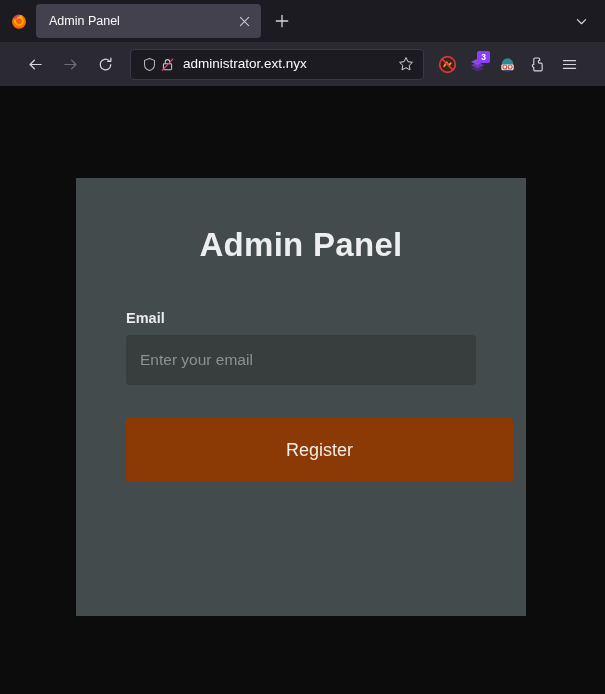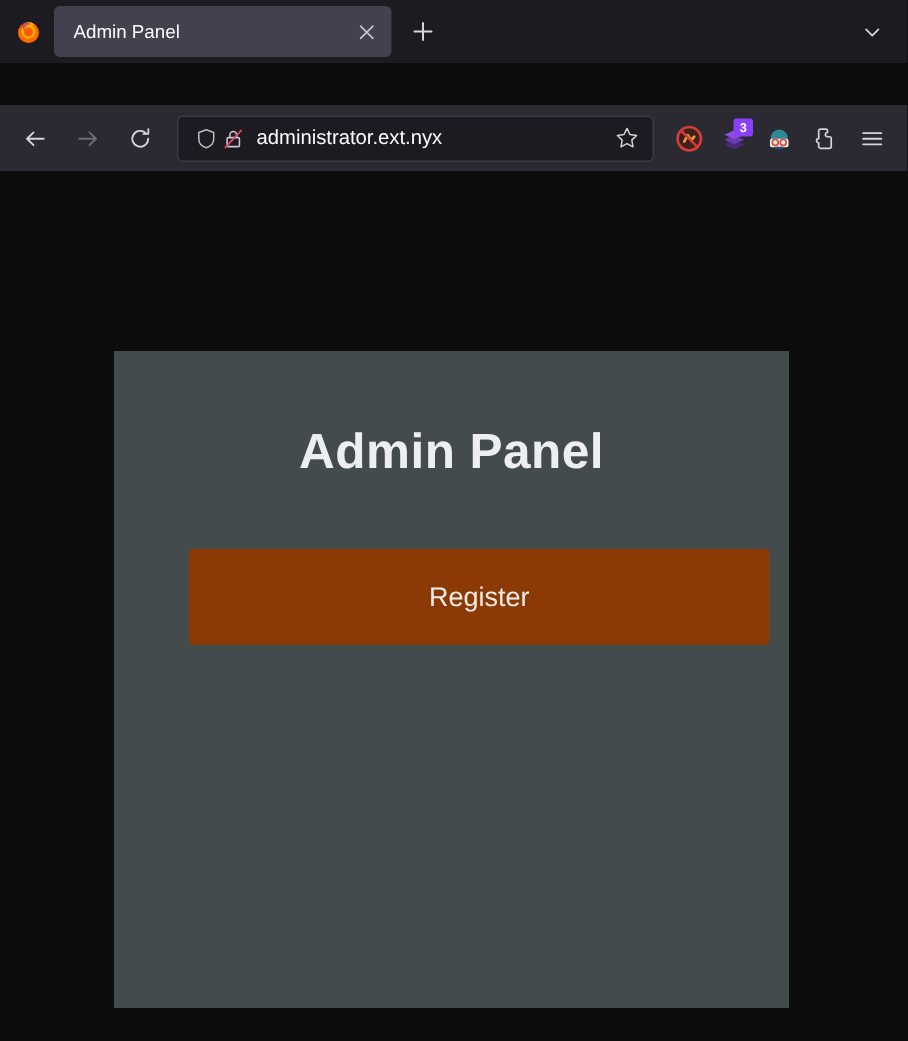--- a/index.html
+++ b/index.html
@@ -6,21 +6,21 @@
 
   html, body {
     width: 605px;
     height: 694px;
     overflow: hidden;
     background: #0c0c0d;
     font-family: "Liberation Sans", sans-serif;
   }
 
   
-  .browser { width: 605px; height: 694px; display: flex; flex-direction: column; gap: 28px; }
+  .browser { width: 605px; height: 694px; display: flex; flex-direction: column; }
 
   .tabstrip {
     height: 42px;
     background: #1c1b22;
     display: flex;
     align-items: flex-end;
     flex: 0 0 42px;
     padding-left: 2px;
   }
 
@@ -73,21 +73,21 @@
     border-radius: 4px;
     flex: 0 0 30px;
   }
 
   .navbar {
     height: 44px;
     background: #2b2a33;
     display: flex;
     align-items: center;
     flex: 0 0 44px;
-    padding: 0 6px;
+    padding: 0 18px;
   }
   .navbtn {
     width: 31px; height: 31px;
     display: flex; align-items: center; justify-content: center;
     border-radius: 4px;
     flex: 0 0 31px;
     margin: 0 2px;
   }
 
   .urlbar {
@@ -339,20 +339,22 @@
     </div>
   </div>
 
   <div class="viewport">
 
     <div class="card">
 
       <h1 class="card-title">Admin Panel</h1>
 
       <div class="field field-email">
+        <label class="field-label">Email</label>
+        <input class="field-input" type="text" placeholder="Enter your email" style="">
       </div>
 
 
       <button class="submit-btn">Register</button>
 
     </div>
   </div>
 </div>
 
 </body></html>

